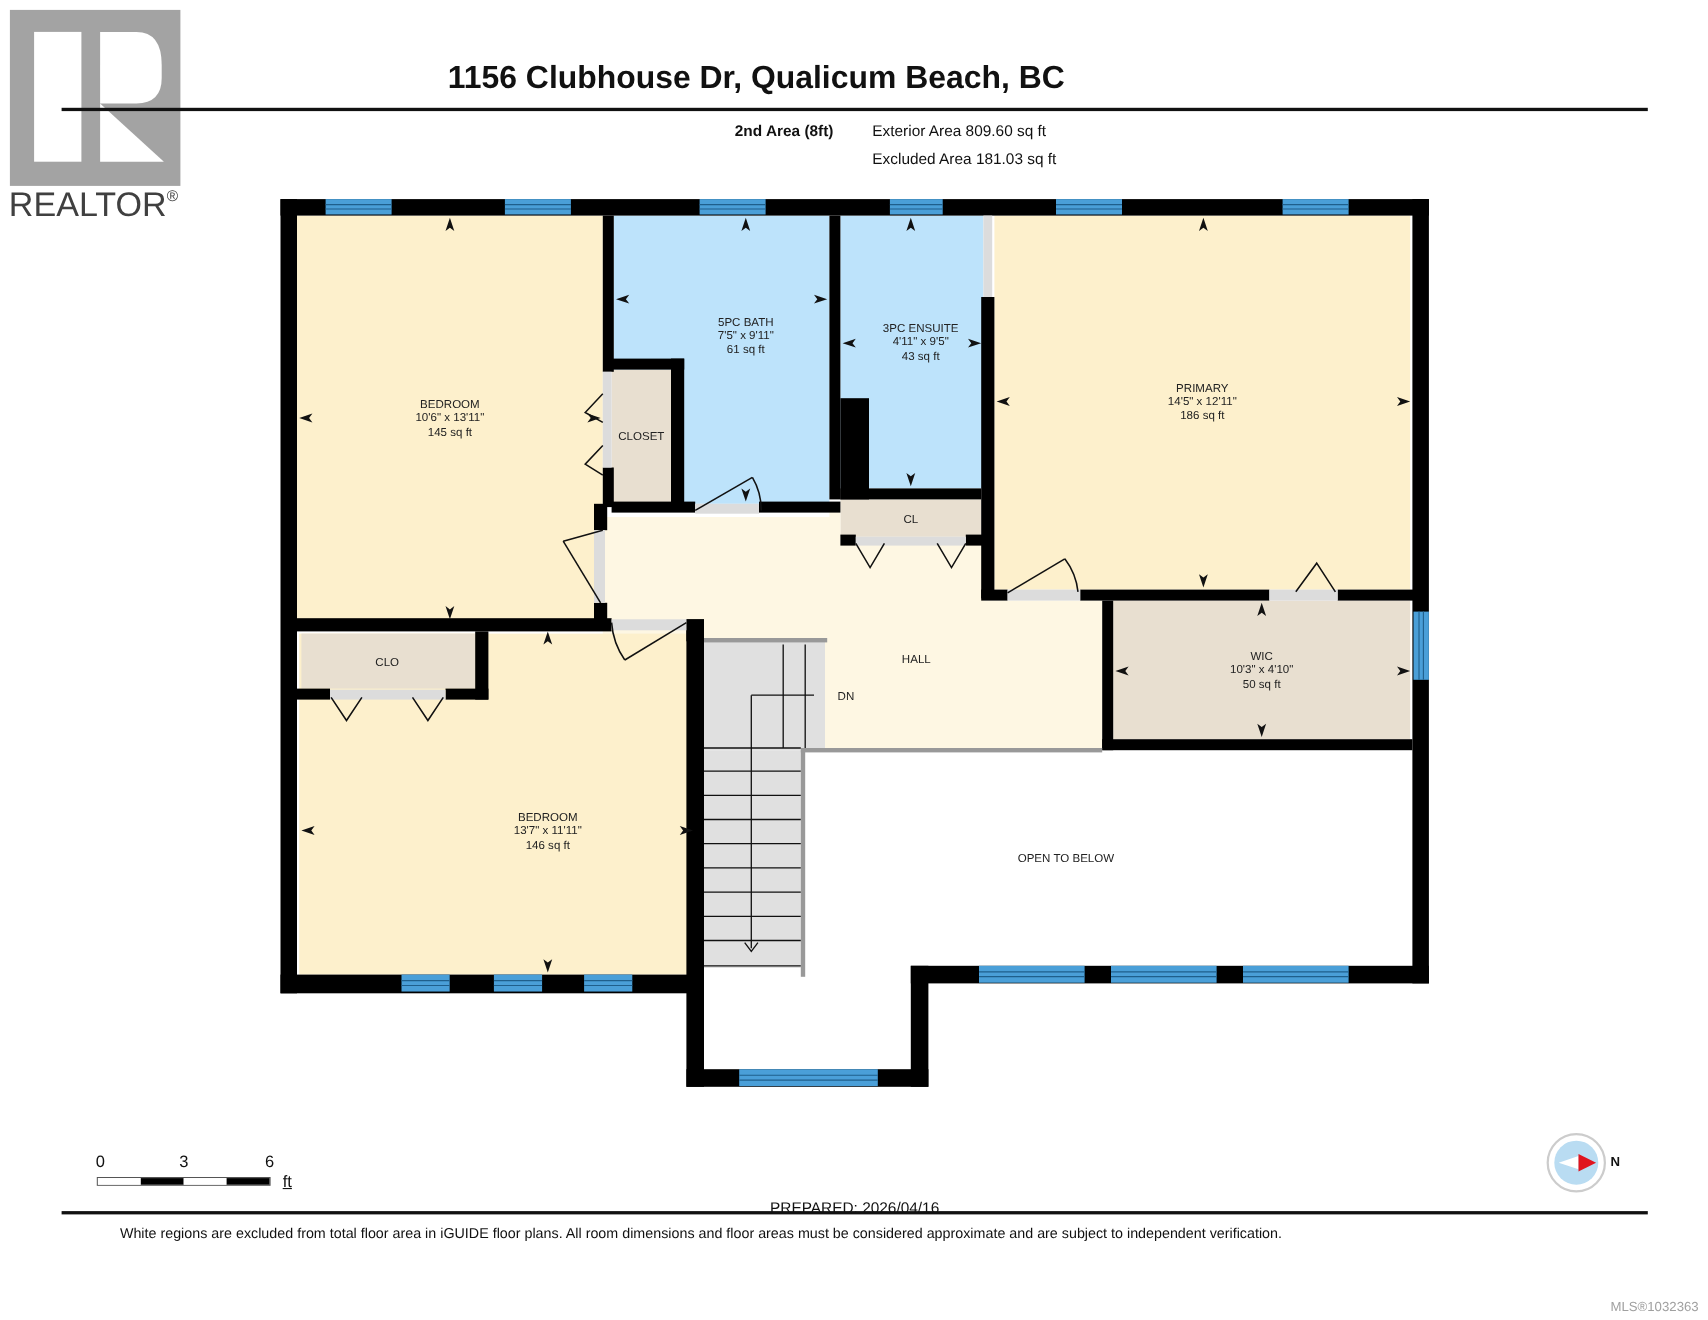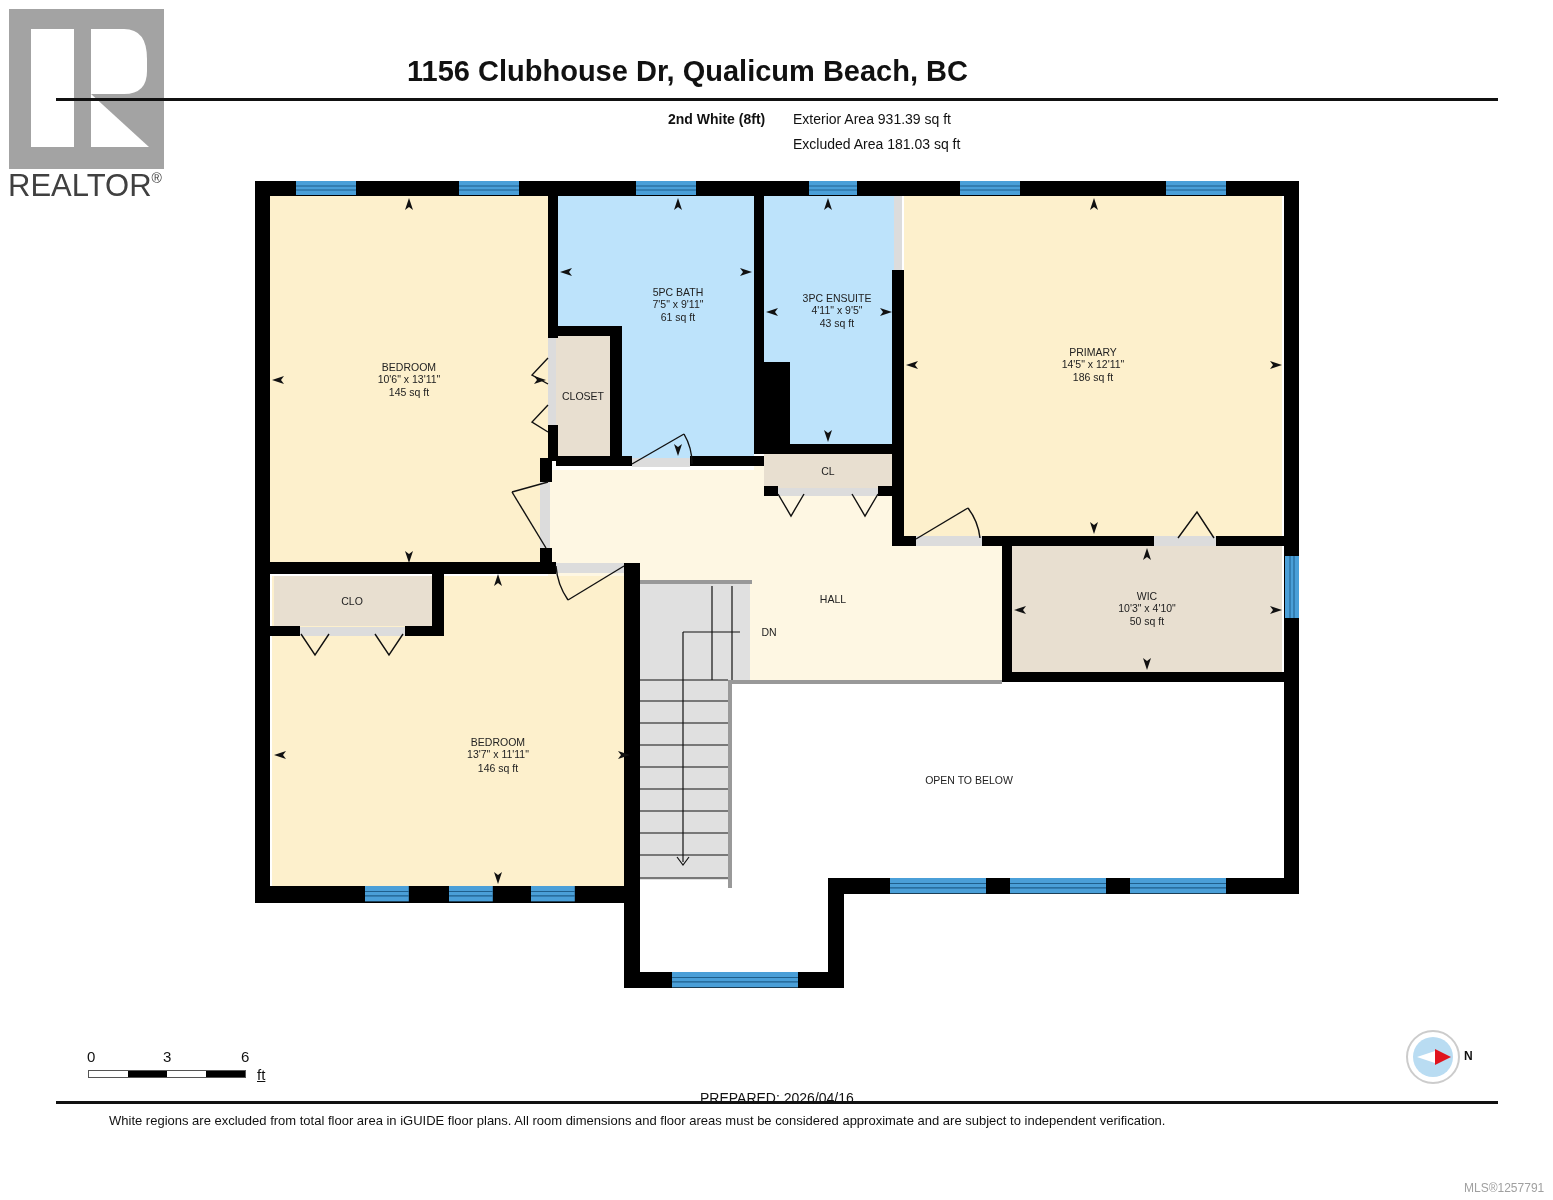--- a/index.html
+++ b/index.html
@@ -28,22 +28,22 @@
   <svg width="155" height="160" viewBox="0 0 155 160">
     <rect x="22" y="20" width="43" height="118" fill="#fff"></rect>
     <path d="M82 20 L115 20 Q138 20 138 50 L138 62 Q138 85 115 85 L82 85 Z" fill="#fff"></path>
     <polygon points="82,85 82,138 140,138" fill="#fff"></polygon>
   </svg>
 </div>
 <div class="abs logo-text"><span>REALTOR</span><sup>®</sup></div>
 
 <div class="abs title">1156 Clubhouse Dr, Qualicum Beach, BC</div>
 <div class="abs rule" style="left:56px; top:98px; width:1442px;"></div>
-<div class="abs floor-label">2nd White (8ft)</div>
-<div class="abs area-line" style="top:111px;">Exterior Area 931.39 sq ft</div>
+<div class="abs floor-label">2nd Area (8ft)</div>
+<div class="abs area-line" style="top:111px;">Exterior Area 809.60 sq ft</div>
 <div class="abs area-line" style="top:136px;">Excluded Area 181.03 sq ft</div>
 
 <svg class="abs" style="left:0; top:0;" width="1553" height="1000" viewBox="0 0 1553 1000">
   <defs>
     <g id="win-h">
       <rect x="0" y="0" width="60" height="14" fill="#4a9fd8"></rect>
       <line x1="0" y1="5" x2="60" y2="5" stroke="#1f5f8c" stroke-width="1"></line>
       <line x1="0" y1="9" x2="60" y2="9" stroke="#1f5f8c" stroke-width="1"></line>
     </g>
   </defs>
@@ -260,13 +260,13 @@
     <svg width="40" height="40" viewBox="0 0 40 40">
       <polygon points="4,20 22,14 22,26" fill="#ffffff"></polygon>
       <polygon points="22,12 38,20 22,28" fill="#e0141e"></polygon>
     </svg>
   </div>
 </div>
 <div class="abs compass-n">N</div>
 
 <div class="abs rule" style="left:56px; top:1101px; width:1442px;"></div>
 <div class="abs disclaimer">White regions are excluded from total floor area in iGUIDE floor plans. All room dimensions and floor areas must be considered approximate and are subject to independent verification.</div>
-<div class="abs mls">MLS®1257791</div>
+<div class="abs mls">MLS®1032363</div>
 
 </body></html>

